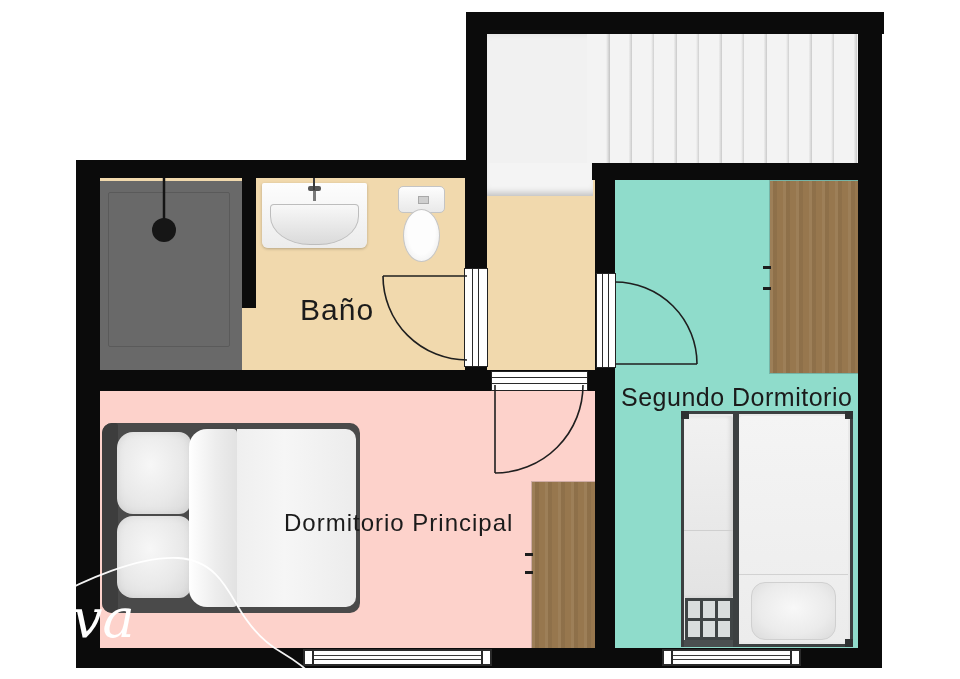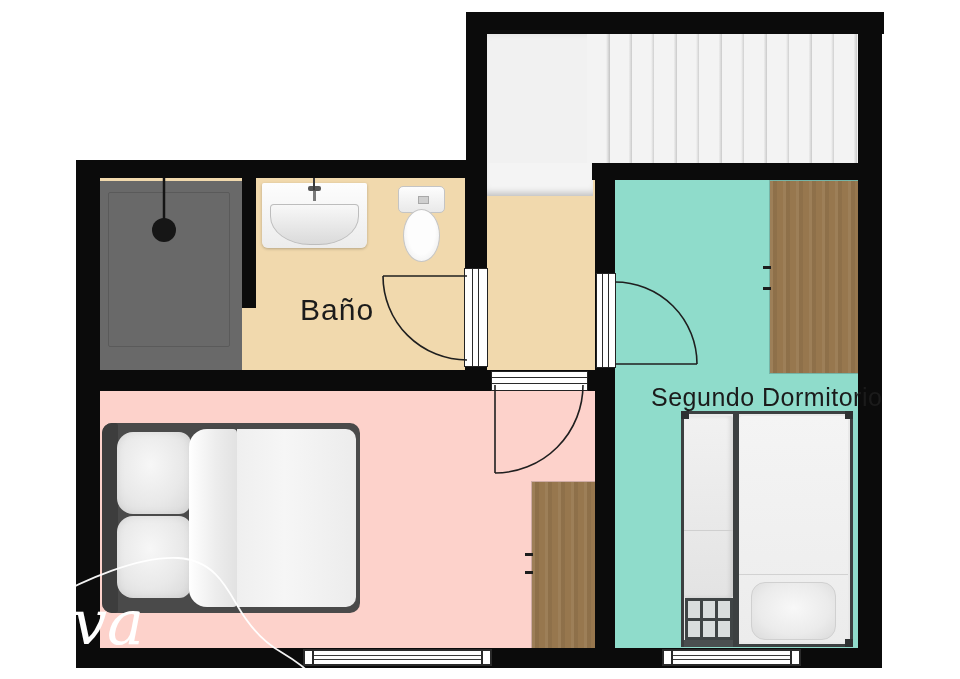--- a/index.html
+++ b/index.html
@@ -83,27 +83,27 @@
   .bed-bunk .ladder{position:absolute;left:1px;top:184px;width:48px;height:42px;background:#d9dddd;
         border:3px solid #3f4445;box-sizing:border-box;}
   .bed-bunk .ladder .v1,.bed-bunk .ladder .v2{position:absolute;top:0;bottom:0;width:3px;background:#3f4445;}
   .bed-bunk .ladder .v1{left:12px;} .bed-bunk .ladder .v2{left:27px;}
   .bed-bunk .ladder .h1{position:absolute;left:0;right:0;top:17px;height:3px;background:#3f4445;}
   .bed-bunk .base{position:absolute;left:0;top:226px;width:49px;height:7px;background:#4a4f50;}
   .post{position:absolute;width:8px;height:8px;background:#2e3132;}
   
   .room-label{position:absolute;color:#1b1b1b;z-index:6;white-space:nowrap;}
   .label-bath{left:300px;top:293px;font-size:30px;letter-spacing:1px;}
-  .label-second{left:651px;top:383px;font-size:25px;letter-spacing:.5px;}
+  .label-second{left:621px;top:383px;font-size:25px;letter-spacing:.5px;}
   .label-main{left:284px;top:509px;font-size:24px;letter-spacing:1px;}
   
   .overlay{position:absolute;left:0;top:0;z-index:5;pointer-events:none;}
   
   .wm{position:absolute;color:#fff;z-index:7;font-family:"DejaVu Serif",serif;font-style:italic;white-space:nowrap;}
-  .wm-logo{left:72px;top:592px;font-size:62px;line-height:1;}
+  .wm-logo{left:72px;top:592px;font-size:54px;line-height:1;}
   .wm-tagline{left:130px;top:637px;font-size:21px;letter-spacing:1px;}
 </style>
 </head>
 <body>
 
 <div class="plan">
 
   <div class="floor floor-bath" style="left:100px;top:178px;width:365px;height:192px;"></div>
   <div class="floor floor-hall" style="left:487px;top:178px;width:108px;height:192px;"></div>
   <div class="floor floor-second" style="left:615px;top:180px;width:243px;height:468px;"></div>
@@ -200,16 +200,17 @@
     <g>
       <path d="M164,178 L164,222" stroke="#141414" stroke-width="2.5" fill="none"></path>
       <circle cx="164" cy="230" r="12" fill="#161616"></circle>
     </g>
     <path d="M314,178 L314,190" stroke="#3a3a3a" stroke-width="2" fill="none"></path>
     <path d="M46,601 C84,580 138,556 178,558 C212,560 225,584 237,605 C249,626 265,643 281,652 C296,661 309,671 316,679" stroke="#ffffff" stroke-width="1.8" fill="none" opacity="0.95"></path>
   </svg>
 
   <div class="room-label label-bath">Baño</div>
   <div class="room-label label-second">Segundo Dormitorio</div>
+  <div class="room-label label-main">Dormitorio Principal</div>
 
   <div class="wm wm-logo">va</div>
 
 </div>
 
 </body></html>

